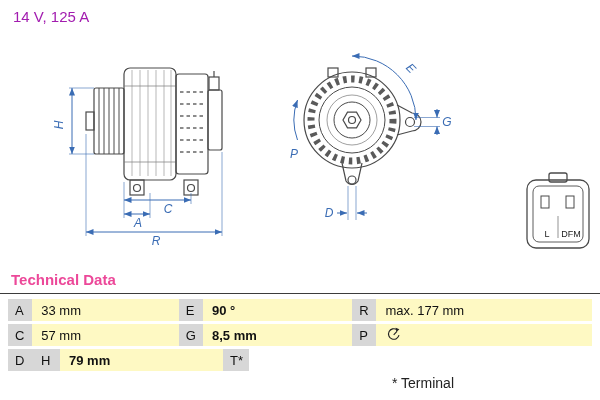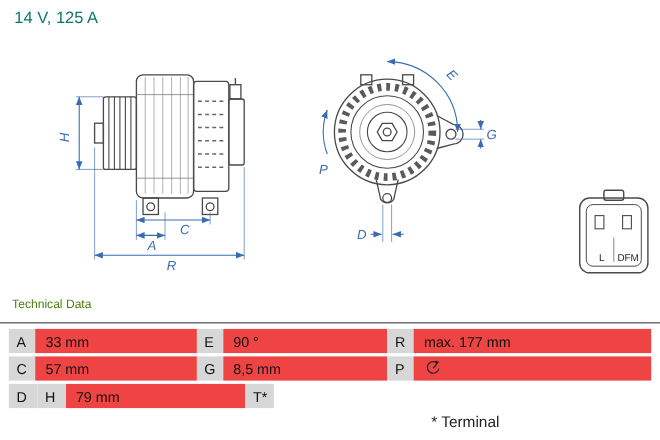--- a/index.html
+++ b/index.html
@@ -1,31 +1,31 @@
 <!DOCTYPE html>
 <html><head>
 <meta charset="utf-8">
 <style>
   * { margin:0; padding:0; box-sizing:border-box; }
   html,body { width:600px; height:400px; }
   body { font-family:"Liberation Sans", sans-serif; background:#fff; position:relative; overflow:hidden; }
   .page { position:absolute; inset:0; width:600px; height:400px; background:#fff; }
-  .rating { position:absolute; left:13px; top:8px; font-size:15px; color:#0f766e; }
+  .rating { position:absolute; left:13px; top:8px; font-size:15px; color:#a21caf; }
   .diagram-svg { position:absolute; left:0; top:30px; }
   .dim-text { font-family:"Liberation Sans", sans-serif; font-size:12px; font-style:italic;
               fill:#3a6cb4; stroke:none; }
   .conn-text { font-family:"Liberation Sans", sans-serif; font-size:9px; fill:#222; stroke:none; }
-  .td-title { position:absolute; left:11px; top:271px; font-size:11px; font-weight:normal; color:#4d7c0f; }
+  .td-title { position:absolute; left:11px; top:271px; font-size:15px; font-weight:bold; color:#ec4899; }
   .td-rule { position:absolute; left:0; top:293px; width:600px; border-top:1px solid #3c3c3c; }
   .table { position:absolute; left:8px; top:299px; width:584px; display:flex; flex-direction:column; gap:3px; }
   .row { display:flex; height:22px; }
   .cell { display:flex; align-items:center; font-size:13px; color:#111; }
   .key { background:#d7d7d7; width:26px; padding-left:7px; }
-  .val { background:#ef4444; padding-left:9px; }
-  .v1 { width:160px; } .v2 { width:163px; } .v3 { width:236px; }
+  .val { background:#fef9c3; padding-left:9px; }
+  .v1 { width:160px; } .v2 { width:163px;font-weight:bold; } .v3 { width:236px; }
   .footnote { position:absolute; left:392px; top:375px; font-size:14px; color:#222; }
 </style>
 </head>
 <body>
 
 <div class="page">
 
   <div class="rating">14 V, 125 A</div>
 
   <svg class="diagram-svg" width="600" height="245" viewBox="0 0 600 245">

